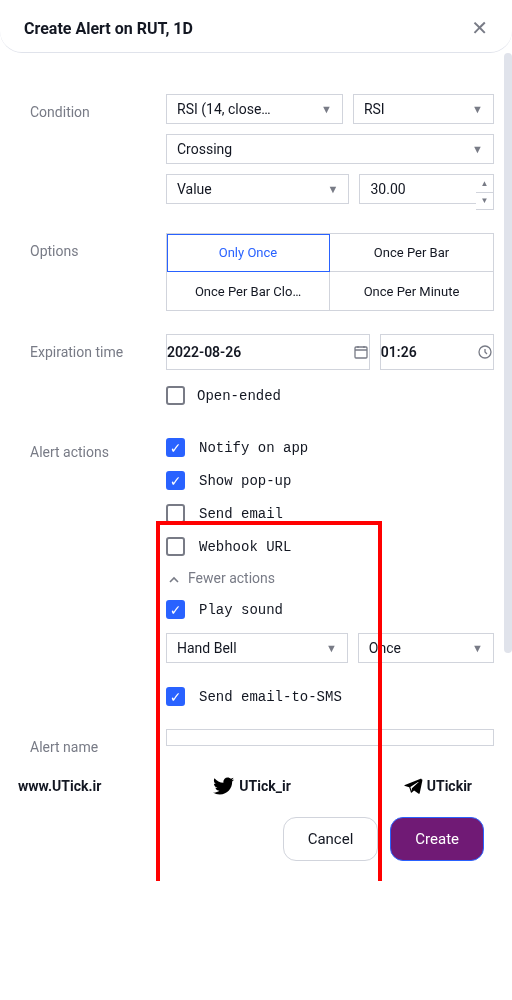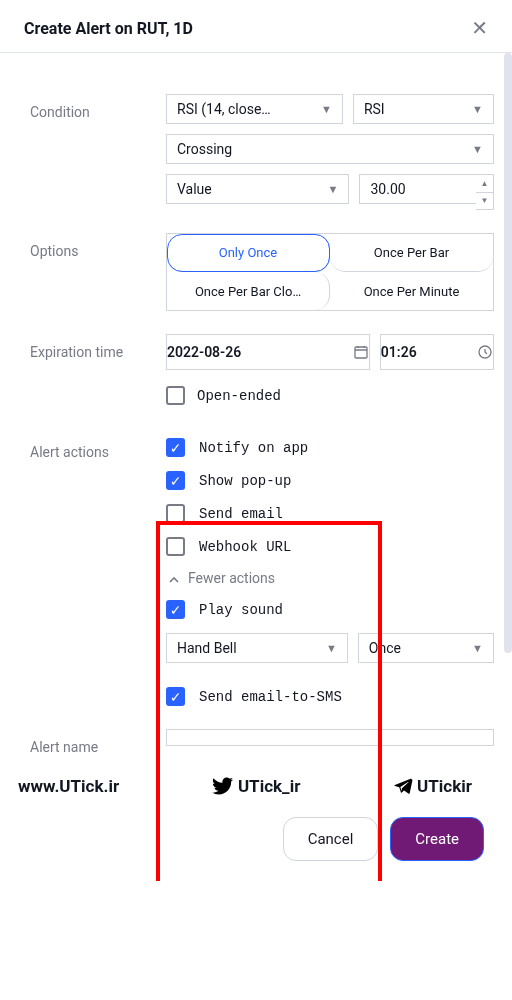--- a/index.html
+++ b/index.html
@@ -10,20 +10,21 @@
     background: #fff;
     width: 512px;
   }
   .dialog { width: 512px; }
   .header {
     display: flex;
     align-items: center;
     justify-content: space-between;
     padding: 18px 24px 14px;
     border-bottom: 1px solid #e0e3eb;
+    border-radius: 22px;
   }
   .header-title { font-size: 16px; font-weight: 700; color: #131722; }
   .close-btn { cursor: pointer; color: #787b86; font-size: 20px; line-height: 1; }
   .body { padding: 18px 18px 8px 30px; position: relative; }
   .scroll-indicator {
     position: absolute;
     right: 0; top: 0;
     width: 8px; height: 600px;
     background: #e0e3eb;
     border-radius: 4px;
@@ -61,21 +62,20 @@
     justify-content: center;
     cursor: pointer;
     font-size: 13px;
     color: #131722;
     border-right: 1px solid #d1d4dc;
     border-bottom: 1px solid #d1d4dc;
     white-space: nowrap;
     overflow: hidden;
     text-overflow: ellipsis;
     padding: 0 6px;
-    border-radius: 15px;
   }
   .seg-item:nth-child(2n) { border-right: none; }
   .seg-item:nth-child(3), .seg-item:nth-child(4) { border-bottom: none; }
   .seg-item.active { color: #2962ff; outline: 1px solid #2962ff; outline-offset: -1px; }
   .date-input, .time-input {
     height: 36px;
     border: 1px solid #d1d4dc;
     display: flex;
     align-items: center;
     padding: 0 0;
@@ -119,21 +119,21 @@
   .num-wrap .dd { border-right: none; }
   .text-input {
     flex:1; height: 36px; border:1px solid #d1d4dc; padding: 0 10px;
   }
   .footer-social {
     display: flex;
     align-items: center;
     justify-content: space-between;
     padding: 6px 40px 6px 18px;
     font-weight: 700;
-    font-size: 17px;
+    font-size: 14px;
   }
   .social-item { display: flex; align-items: center; gap: 4px; }
   .footer-btns {
     display: flex;
     justify-content: flex-end;
     gap: 12px;
     padding: 14px 28px 20px;
   }
   .btn {
     height: 44px; padding: 0 24px;

